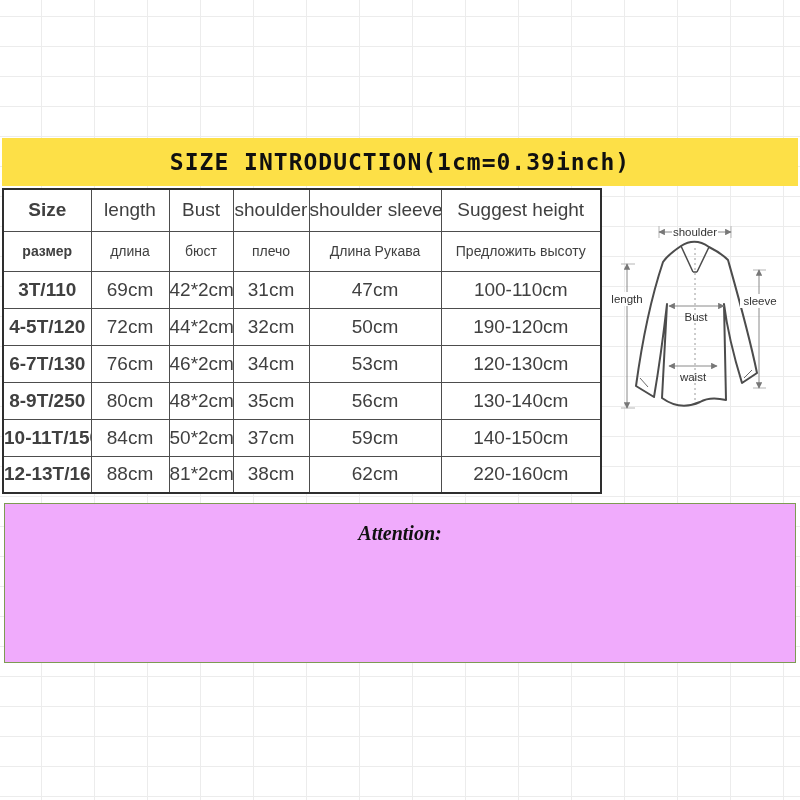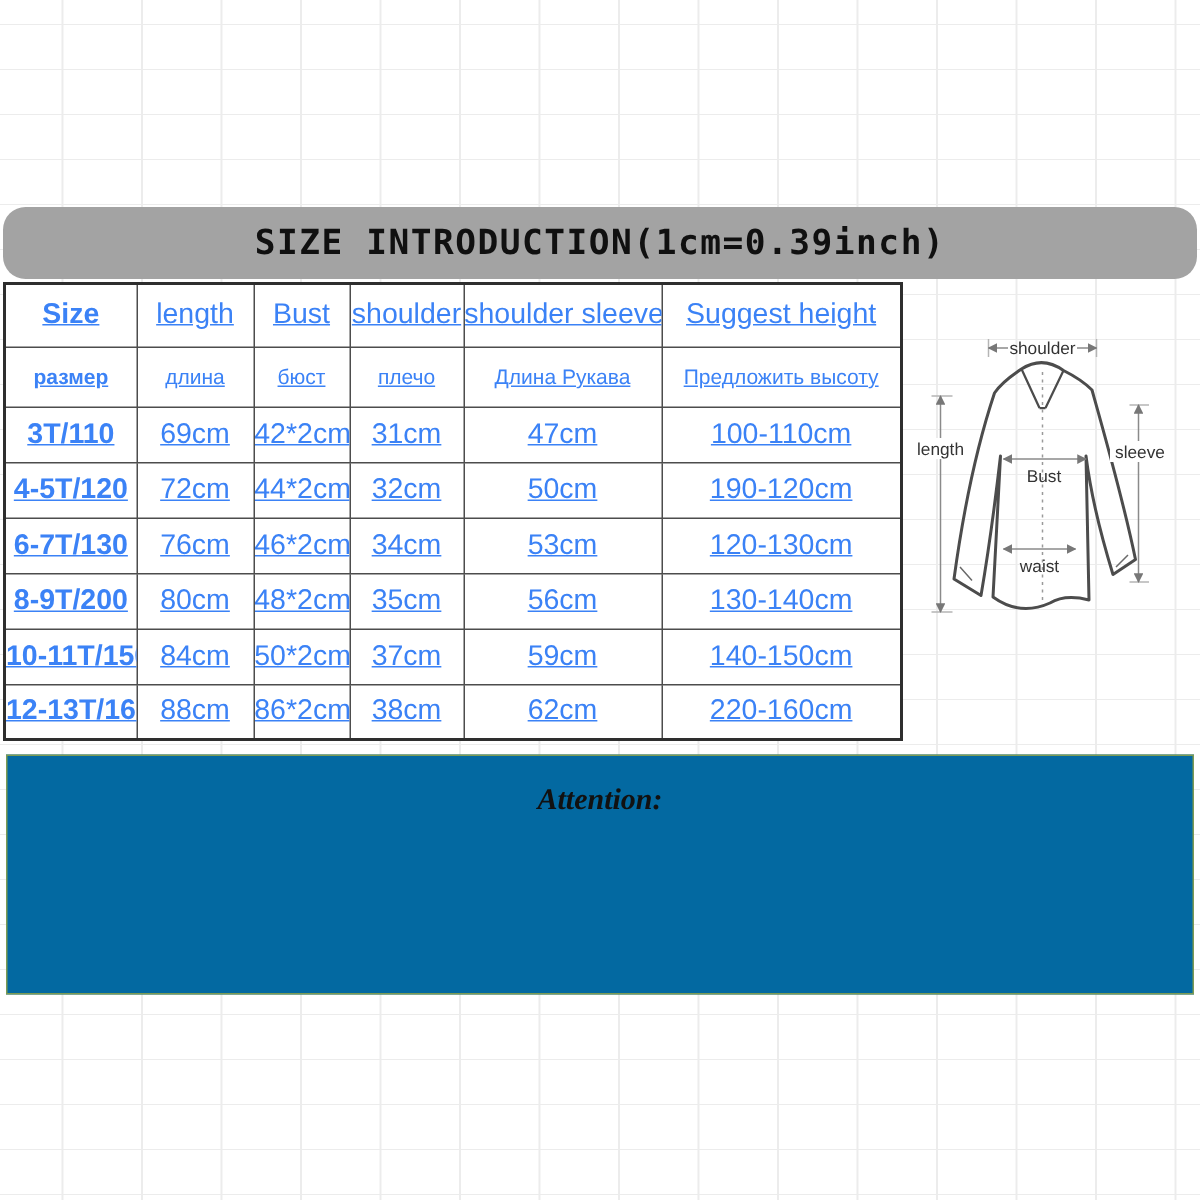--- a/index.html
+++ b/index.html
@@ -8,45 +8,45 @@
     background-color:#ffffff;
     background-image:
       linear-gradient(to right, #ececec 1px, transparent 1px),
       linear-gradient(to bottom, #ececec 1px, transparent 1px);
     background-size:53px 30px;
     background-position:-12px -14px;
     font-family:"Liberation Sans", sans-serif;
   }
   .title-bar {
     position:absolute; left:2px; top:138px; width:796px; height:48px;
-    background:#a3a3a3;
-    display:flex; align-items:center; justify-content:center;border-radius:15px;
+    background:#fde047;
+    display:flex; align-items:center; justify-content:center;
   }
   .title-bar .title-text {
     font-family:"DejaVu Sans Mono", monospace;
     font-weight:bold; font-size:23px; color:#101010; letter-spacing:1px;
   }
   table.size-table {
     position:absolute; left:2px; top:188px; width:598px;
     border-collapse:collapse; table-layout:fixed;
     background:#ffffff; border:2px solid #2e2e2e;
   }
   table.size-table td {
     border:1px solid #4d4d4d; text-align:center; vertical-align:middle;
-    font-size:19px; color:#3b82f6; padding:0; white-space:nowrap; overflow:hidden;text-decoration:underline;
+    font-size:19px; color:#404040; padding:0; white-space:nowrap; overflow:hidden;
   }
   tr.row-h1 { height:42px; }
   tr.row-h2 { height:40px; }
   tr.row-h2 td { font-size:14px; }
   tr.row-data { height:37px; }
   td.cell-bold { font-weight:bold; font-size:18px; }
   .attention-box {
     position:absolute; left:4px; top:503px; width:792px; height:160px;
     box-sizing:border-box;
-    background:#0369a1; border:1px solid #7d9b53;
+    background:#f0abfc; border:1px solid #7d9b53;
     text-align:center; color:#111111;
     font-family:"Liberation Serif", serif; font-style:italic; font-weight:bold;
   }
   .attention-box .attention-heading { margin-top:14px; font-size:20px; line-height:30px; }
   .attention-box .attention-body { margin:2px 14px 0 14px; font-size:18px; line-height:32px; }
   .diagram-wrap { position:absolute; left:605px; top:190px; width:195px; height:255px; }
   .diagram-wrap svg { display:block; }
   .dim-label { font-family:"Liberation Sans", sans-serif; font-size:11.5px; fill:#333333; }
 </style>
 </head>
@@ -100,39 +100,39 @@
   </tr>
   <tr class="row-data">
     <td class="cell-bold">6-7T/130</td>
     <td>76cm</td>
     <td>46*2cm</td>
     <td>34cm</td>
     <td>53cm</td>
     <td>120-130cm</td>
   </tr>
   <tr class="row-data">
-    <td class="cell-bold">8-9T/200</td>
+    <td class="cell-bold">8-9T/250</td>
     <td>80cm</td>
     <td>48*2cm</td>
     <td>35cm</td>
     <td>56cm</td>
     <td>130-140cm</td>
   </tr>
   <tr class="row-data">
     <td class="cell-bold">10-11T/150</td>
     <td>84cm</td>
     <td>50*2cm</td>
     <td>37cm</td>
     <td>59cm</td>
     <td>140-150cm</td>
   </tr>
   <tr class="row-data">
     <td class="cell-bold">12-13T/160</td>
     <td>88cm</td>
-    <td>86*2cm</td>
+    <td>81*2cm</td>
     <td>38cm</td>
     <td>62cm</td>
     <td>220-160cm</td>
   </tr>
 </tbody>
   </table>
 
 <div class="diagram-wrap">
   <svg width="195" height="255" viewBox="0 0 195 255" xmlns="http://www.w3.org/2000/svg">
     <defs>

